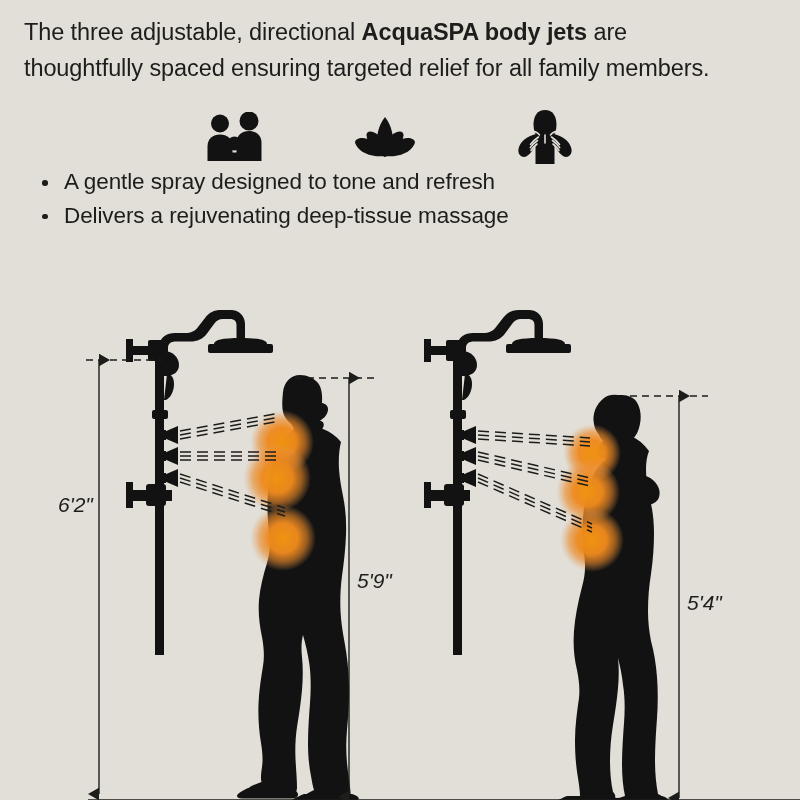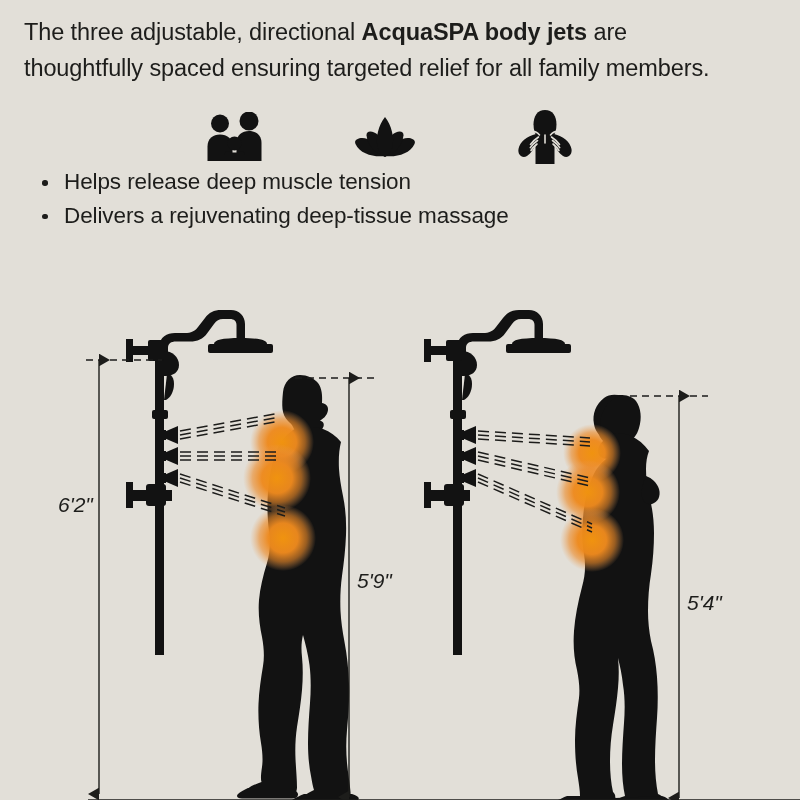--- a/index.html
+++ b/index.html
@@ -149,21 +149,21 @@
           <path d="M37 35 C39.4 36.9 41.5 39 43 41.5"></path>
           <path d="M34.5 26 C36.5 23.5 40 22 43 22.5"></path>
 
           <path d="M29 26 L29 34"></path>
         </g>
       </svg>
     </div>
   </div>
 
   <ul class="bullets">
-    <li>Helps release deep muscle tension</li>
+    <li>A gentle spray designed to tone and refresh</li>
     <li>Delivers a rejuvenating deep-tissue massage</li>
   </ul>
 
   <div class="diagram">
     <svg width="800" height="500" viewBox="0 0 800 500" aria-hidden="true">
       <defs>
         <radialGradient id="jetGlow" cx="50%" cy="50%" r="50%">
           <stop offset="0%" stop-color="#f0930f" stop-opacity="1"></stop>
           <stop offset="45%" stop-color="#ee8a1e" stop-opacity="0.97"></stop>
           <stop offset="72%" stop-color="#ec8b2a" stop-opacity="0.62"></stop>

